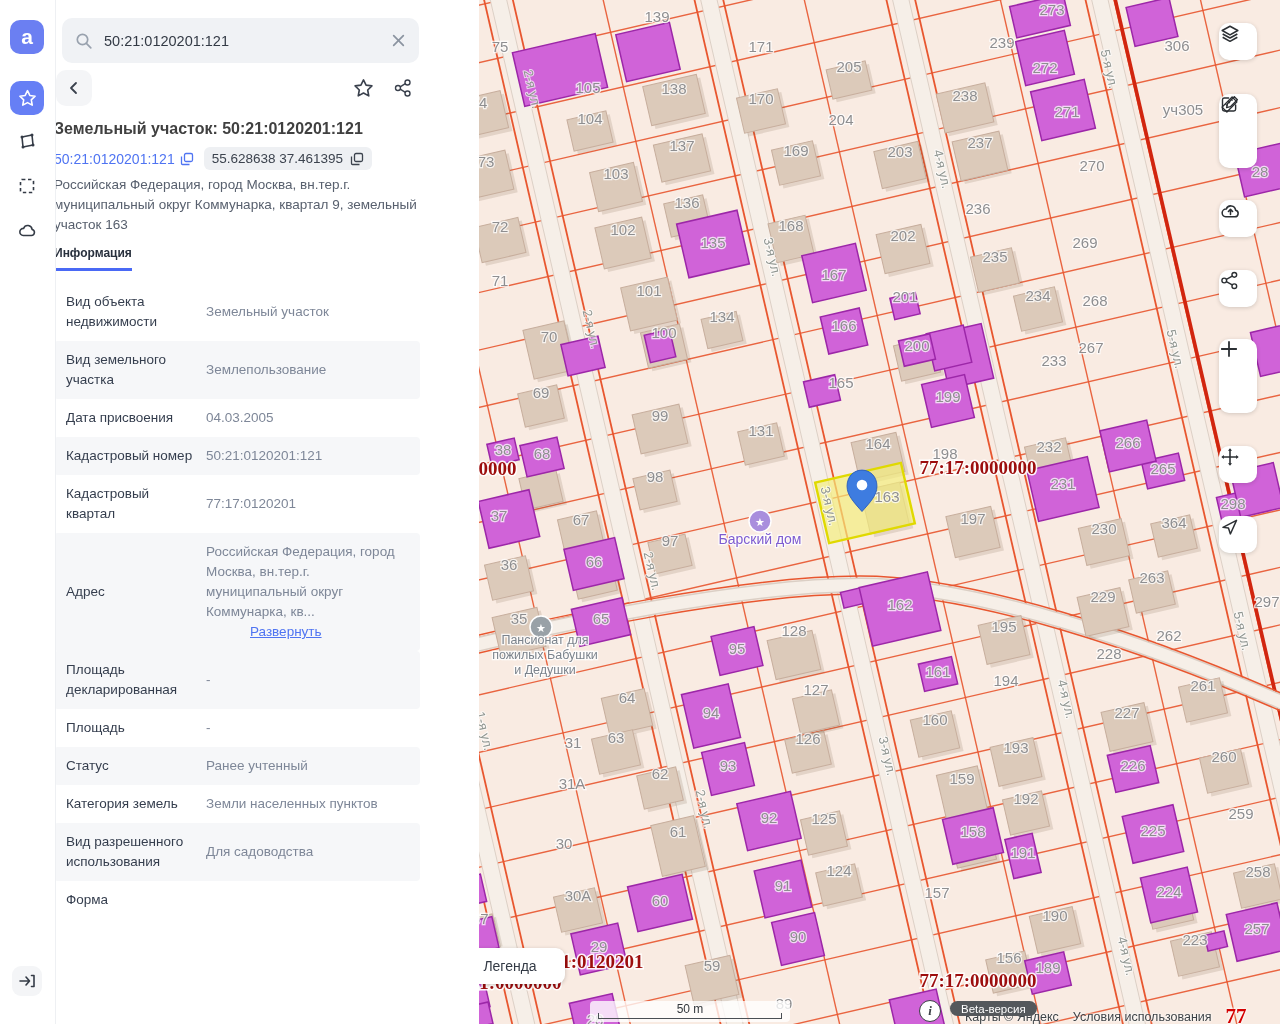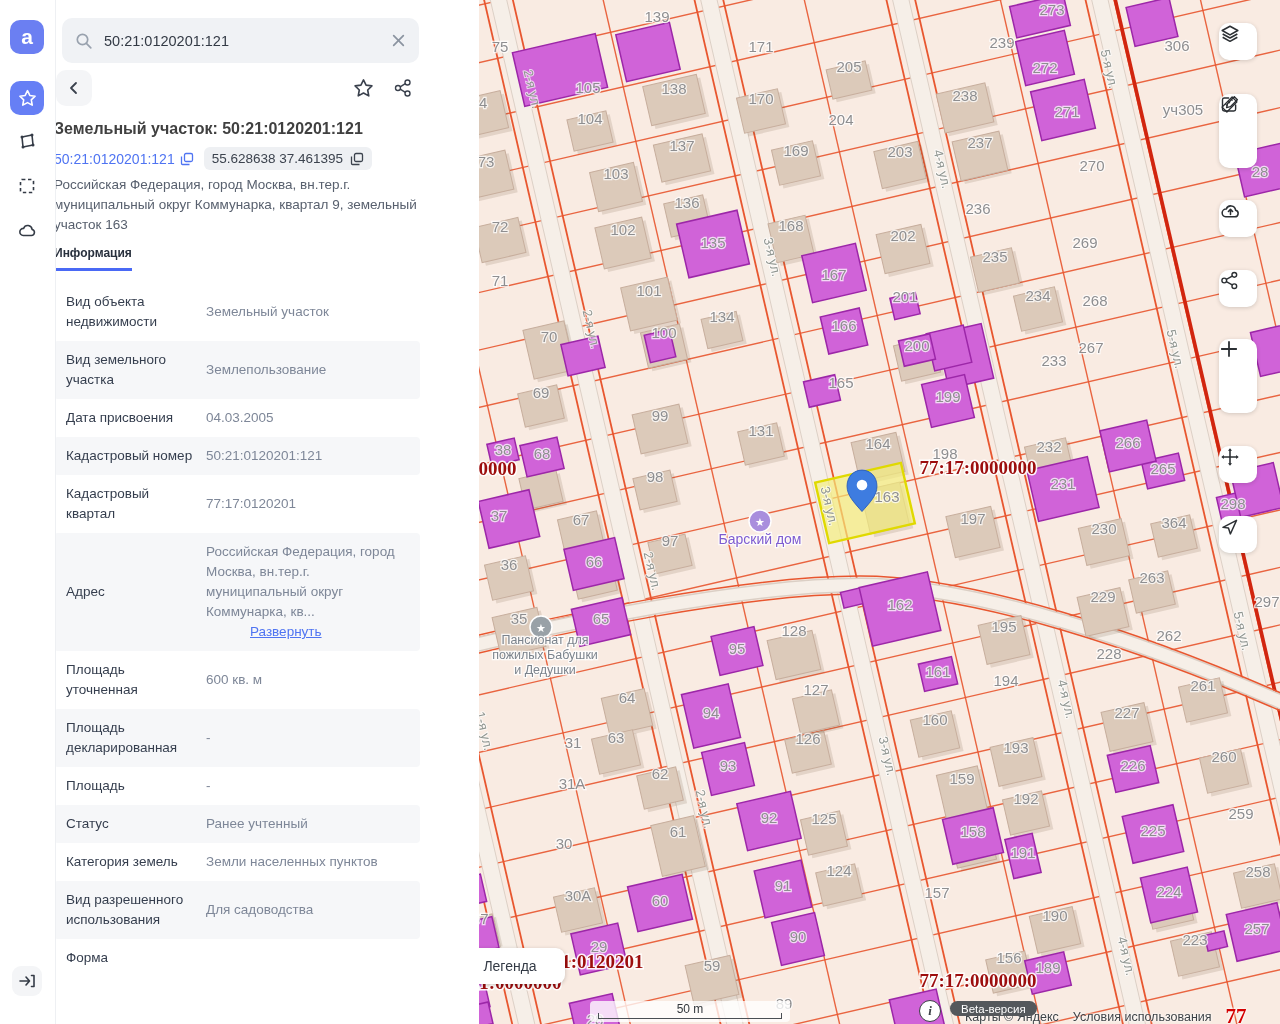--- a/index.html
+++ b/index.html
@@ -162,24 +162,20 @@
           <div class="lbl">Кадастровый номер</div>
           <div class="val">50:21:0120201:121</div>
         </div>
         <div class="irow">
           <div class="lbl">Кадастровый квартал</div>
           <div class="val">77:17:0120201</div>
         </div>
         <div class="irow alt">
           <div class="lbl">Адрес</div>
           <div class="val">Российская Федерация, город Москва, вн.тер.г. муниципальный округ Коммунарка, кв...<br><a>Развернуть</a></div>
-        </div>
-        <div class="irow">
-          <div class="lbl">Площадь уточненная</div>
-          <div class="val">600 кв. м</div>
         </div>
         <div class="irow alt">
           <div class="lbl">Площадь декларированная</div>
           <div class="val">-</div>
         </div>
         <div class="irow">
           <div class="lbl">Площадь</div>
           <div class="val">-</div>
         </div>
         <div class="irow alt">

